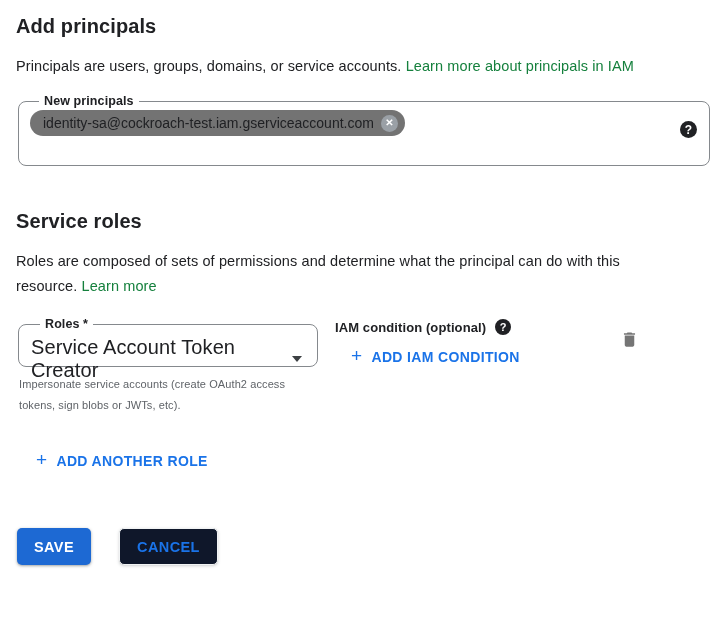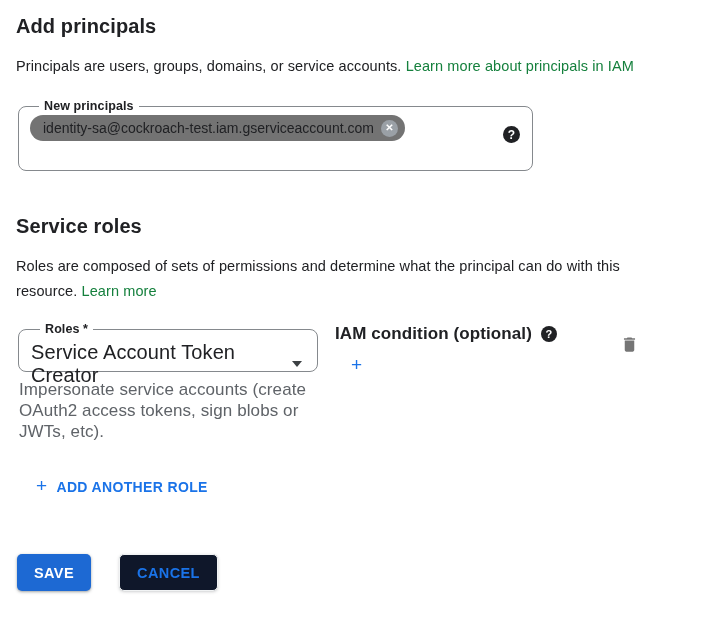--- a/index.html
+++ b/index.html
@@ -29,21 +29,21 @@
   fieldset.outlined-field {
     border: 1px solid #85898d; border-radius: 8px;
     margin-left: 2px; background: #fff;
   }
   fieldset.outlined-field legend {
     margin-left: 9px; padding: 0 5px;
     font-size: 12.5px; font-weight: 700; color: #202124;
     letter-spacing: 0.1px;
   }
 
-  .principals-field { width: 515px; height: 72px; margin-top: 20px; padding: 2px 12px 0 11px; }
+  .principals-field { width: 692px; height: 72px; margin-top: 15px; padding: 2px 12px 0 11px; }
   .principals-inner { display: flex; align-items: flex-start; justify-content: space-between; }
 
   .chip {
     display: inline-flex; align-items: center; gap: 7px;
     background: #737373; border-radius: 14px;
     height: 26px; padding: 0 7px 0 13px;
     font-size: 14px; color: #202124; cursor: default;
   }
   .chip-close {
     width: 17px; height: 17px; border-radius: 50%;
@@ -70,27 +70,27 @@
     margin-top: 5px; cursor: pointer;
   }
   .role-value { font-size: 20px; color: #202124; letter-spacing: 0.1px; }
   .dropdown-arrow {
     width: 0; height: 0;
     border-left: 5.5px solid transparent; border-right: 5.5px solid transparent;
     border-top: 6.5px solid #3c4043; margin-right: 3px;
   }
   .role-helper {
     margin-top: 7px; margin-left: 3px;
-    font-size: 17px; line-height: 21px; color: #5f6368;
+    font-size: 11px; line-height: 21px; color: #5f6368;
     max-width: 292px; letter-spacing: 0.1px;
   }
 
   .condition-col { margin-left: 19px; padding-top: 2px; }
   .condition-label-row { display: flex; align-items: center; gap: 9px; }
-  .condition-label { font-size: 17px; font-weight: 700; color: #202124; letter-spacing: 0.1px; }
+  .condition-label { font-size: 13px; font-weight: 700; color: #202124; letter-spacing: 0.1px; }
   .condition-col .help-icon { width: 16px; height: 16px; font-size: 11px; }
 
   .text-button {
     display: inline-flex; align-items: center; gap: 9px;
     background: none; border: none; cursor: pointer;
     color: #1a73e8; font-family: "Liberation Sans", sans-serif;
     font-size: 14px; font-weight: 700; letter-spacing: 0.35px;
     padding: 6px 8px; border-radius: 4px;
   }
   .plus-glyph { font-size: 19px; font-weight: 400; line-height: 1; margin-top: -2px; }
@@ -160,20 +160,21 @@
       <div class="role-helper">Impersonate service accounts (create OAuth2 access tokens, sign blobs or JWTs, etc).</div>
     </div>
 
     <div class="condition-col">
       <div class="condition-label-row">
         <span class="condition-label">IAM condition (optional)</span>
         <span class="help-icon">?</span>
       </div>
       <button class="text-button add-condition-btn">
         <span class="plus-glyph">+</span>
+        <span>ADD IAM CONDITION</span>
       </button>
     </div>
 
     <button class="trash-btn">
       <svg width="19" height="21" viewBox="0 0 24 24" fill="#757575" aria-hidden="true">
         <path d="M6 19c0 1.1.9 2 2 2h8c1.1 0 2-.9 2-2V7H6v12zM19 4h-3.5l-1-1h-5l-1 1H5v2h14V4z"></path>
       </svg>
     </button>
   </div>
 

